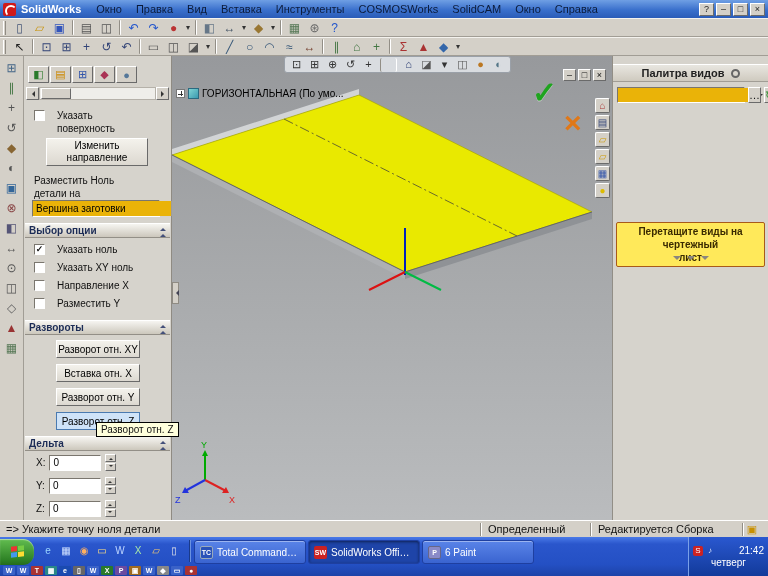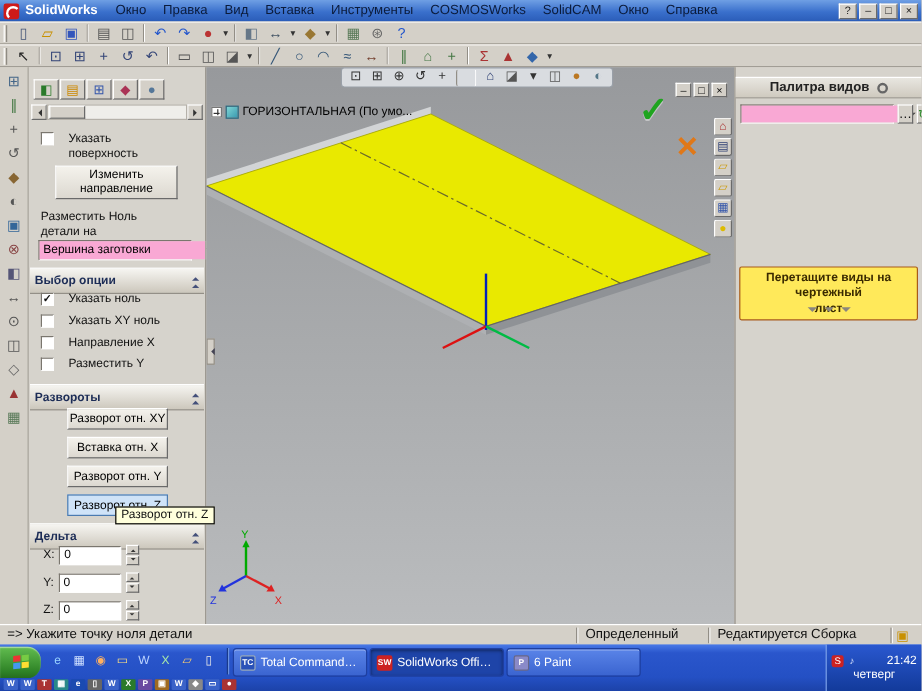--- a/index.html
+++ b/index.html
@@ -49,28 +49,28 @@
   .tri-r{border-left-color:#333;margin-left:2px}
   .tri-d{border-top-color:#333;margin-top:3px}
   .tri-u{border-bottom-color:#333;margin-bottom:3px}
   .cbrow{position:absolute;left:10px;display:flex;gap:12px;align-items:flex-start}
   .cb{width:11px;height:11px;background:#fff;border:1px solid;border-color:#7a766e #fff #fff #7a766e;flex:0 0 auto;
     display:flex;align-items:center;justify-content:center;font-size:9px;font-weight:bold;color:#111;line-height:1}
   .cblabel{white-space:pre-line;line-height:1.25}
   .pbtn{background:linear-gradient(180deg,#f4f2ec,#dcd8d0);border:1px solid;border-color:#fff #6a6a6a #6a6a6a #fff;
     font-size:10px;display:flex;align-items:center;justify-content:center;text-align:center;cursor:default}
   .pbtn.hl{background:#cfe3f8;border:1px solid #4a7ab0}
-  .grphdr{position:absolute;left:1px;right:1px;height:22px;display:flex;align-items:center;padding:0 4px;
+  .grphdr{position:absolute;left:1px;right:1px;height:15px;display:flex;align-items:center;padding:0 4px;
     background:linear-gradient(180deg,#f6f5f1,#ccc7bc);border-top:1px solid #fff;border-bottom:1px solid #938f87;
     font-weight:bold;color:#1c2c56}
   .chev{margin-left:auto;display:flex;flex-direction:column;gap:0}
   .chev .tri{border-width:3px;border-bottom-color:#44507a;margin:0;height:3px}
   .plabel{position:absolute;left:10px;white-space:pre-line;line-height:1.3}
   .combo{position:absolute;left:8px;width:128px;height:17px;display:flex;background:#fff;border:1px solid;border-color:#7a766e #fff #fff #7a766e}
-  .combo input{flex:1;border:0;outline:0;font:10px "Liberation Sans",sans-serif;padding:1px 3px;background:#f9a8d4}
+  .combo input{flex:1;border:0;outline:0;font:10px "Liberation Sans",sans-serif;padding:1px 3px;background:#eab308}
   .combo .drop{width:15px;background:#d4d0c8;border-left:1px solid #a19d95;display:flex;align-items:center;justify-content:center}
   .rotbtn{position:absolute;left:32px;width:84px;height:18px}
   .tooltip{position:absolute;left:72px;top:366px;background:#ffffdc;border:1px solid #000;padding:1px 4px;font-size:10px;white-space:nowrap;z-index:40}
   .deltarow{position:absolute;left:12px;display:flex;align-items:center;gap:4px}
   .deltarow input{width:52px;height:16px;border:1px solid;border-color:#7a766e #fff #fff #7a766e;font:10px "Liberation Sans",sans-serif;padding:0 3px;background:#fff}
   .spin{display:flex;flex-direction:column;gap:1px}
   .spin span{width:11px;height:8px;background:#d4d0c8;border:1px solid;border-color:#fff #6a6a6a #6a6a6a #fff;display:flex;align-items:center;justify-content:center}
   .spin .tri{border-width:2px;margin:0}
   .spin .tri-u{border-bottom-color:#333}.spin .tri-d{border-top-color:#333}
 

